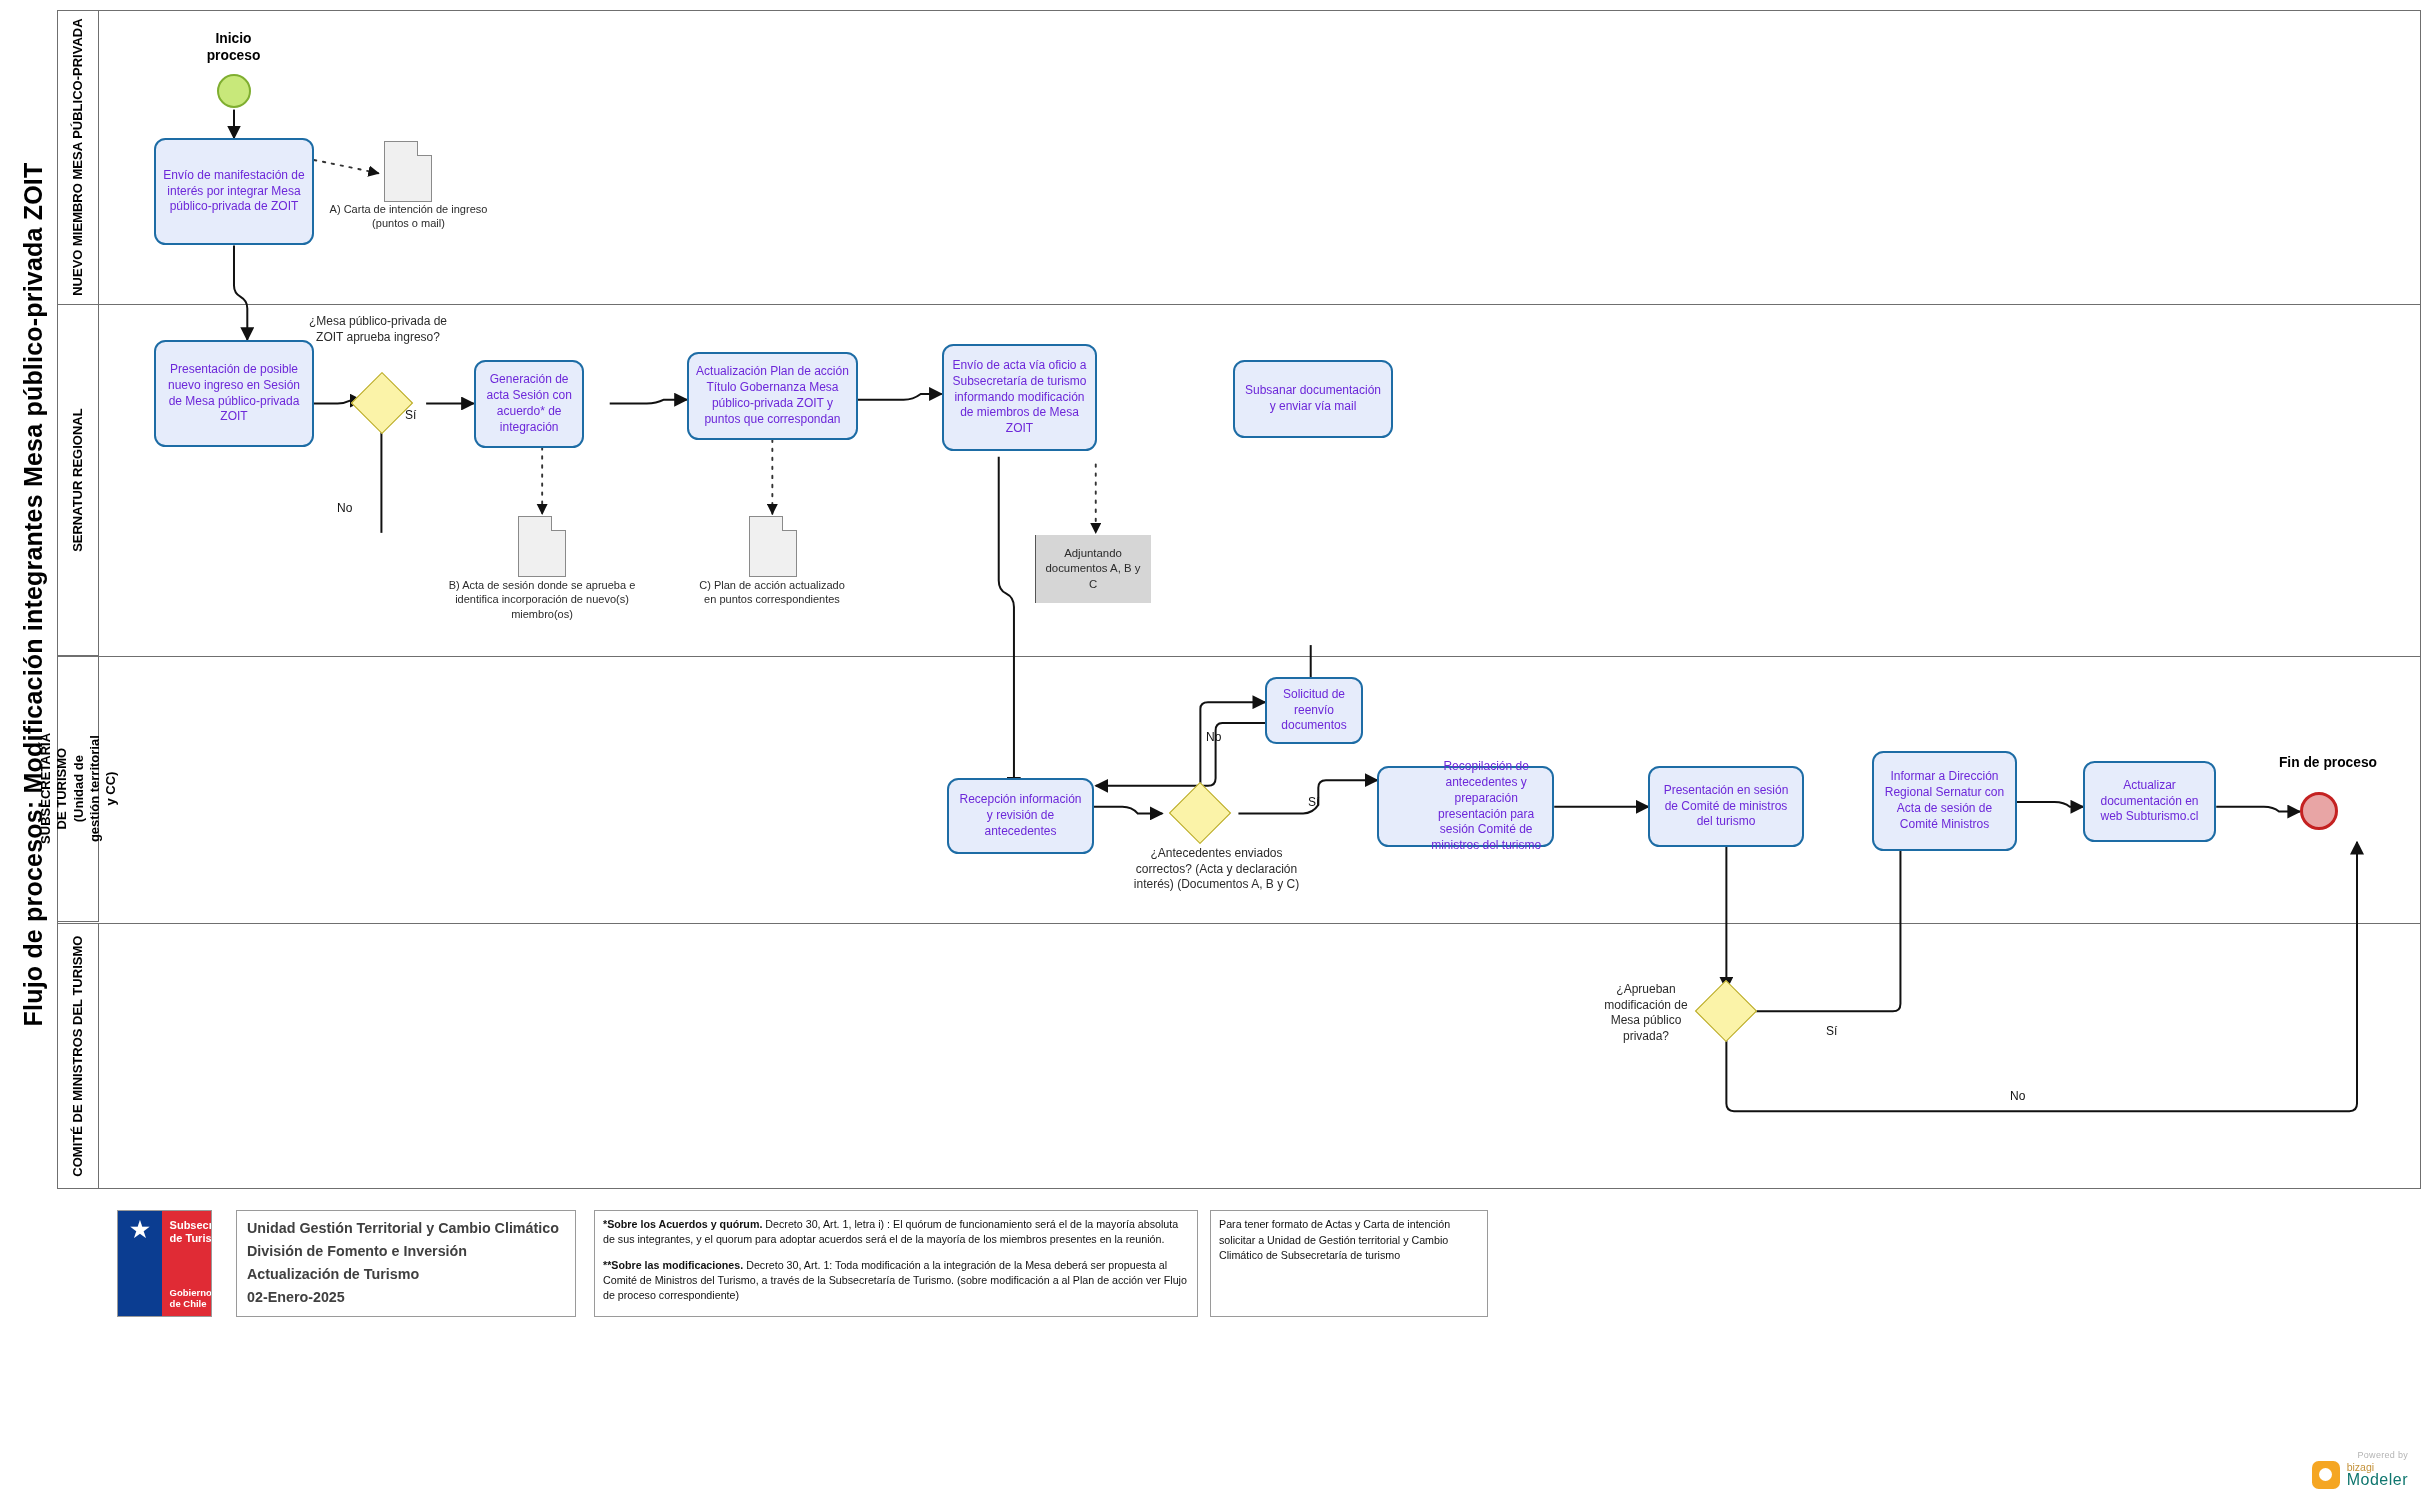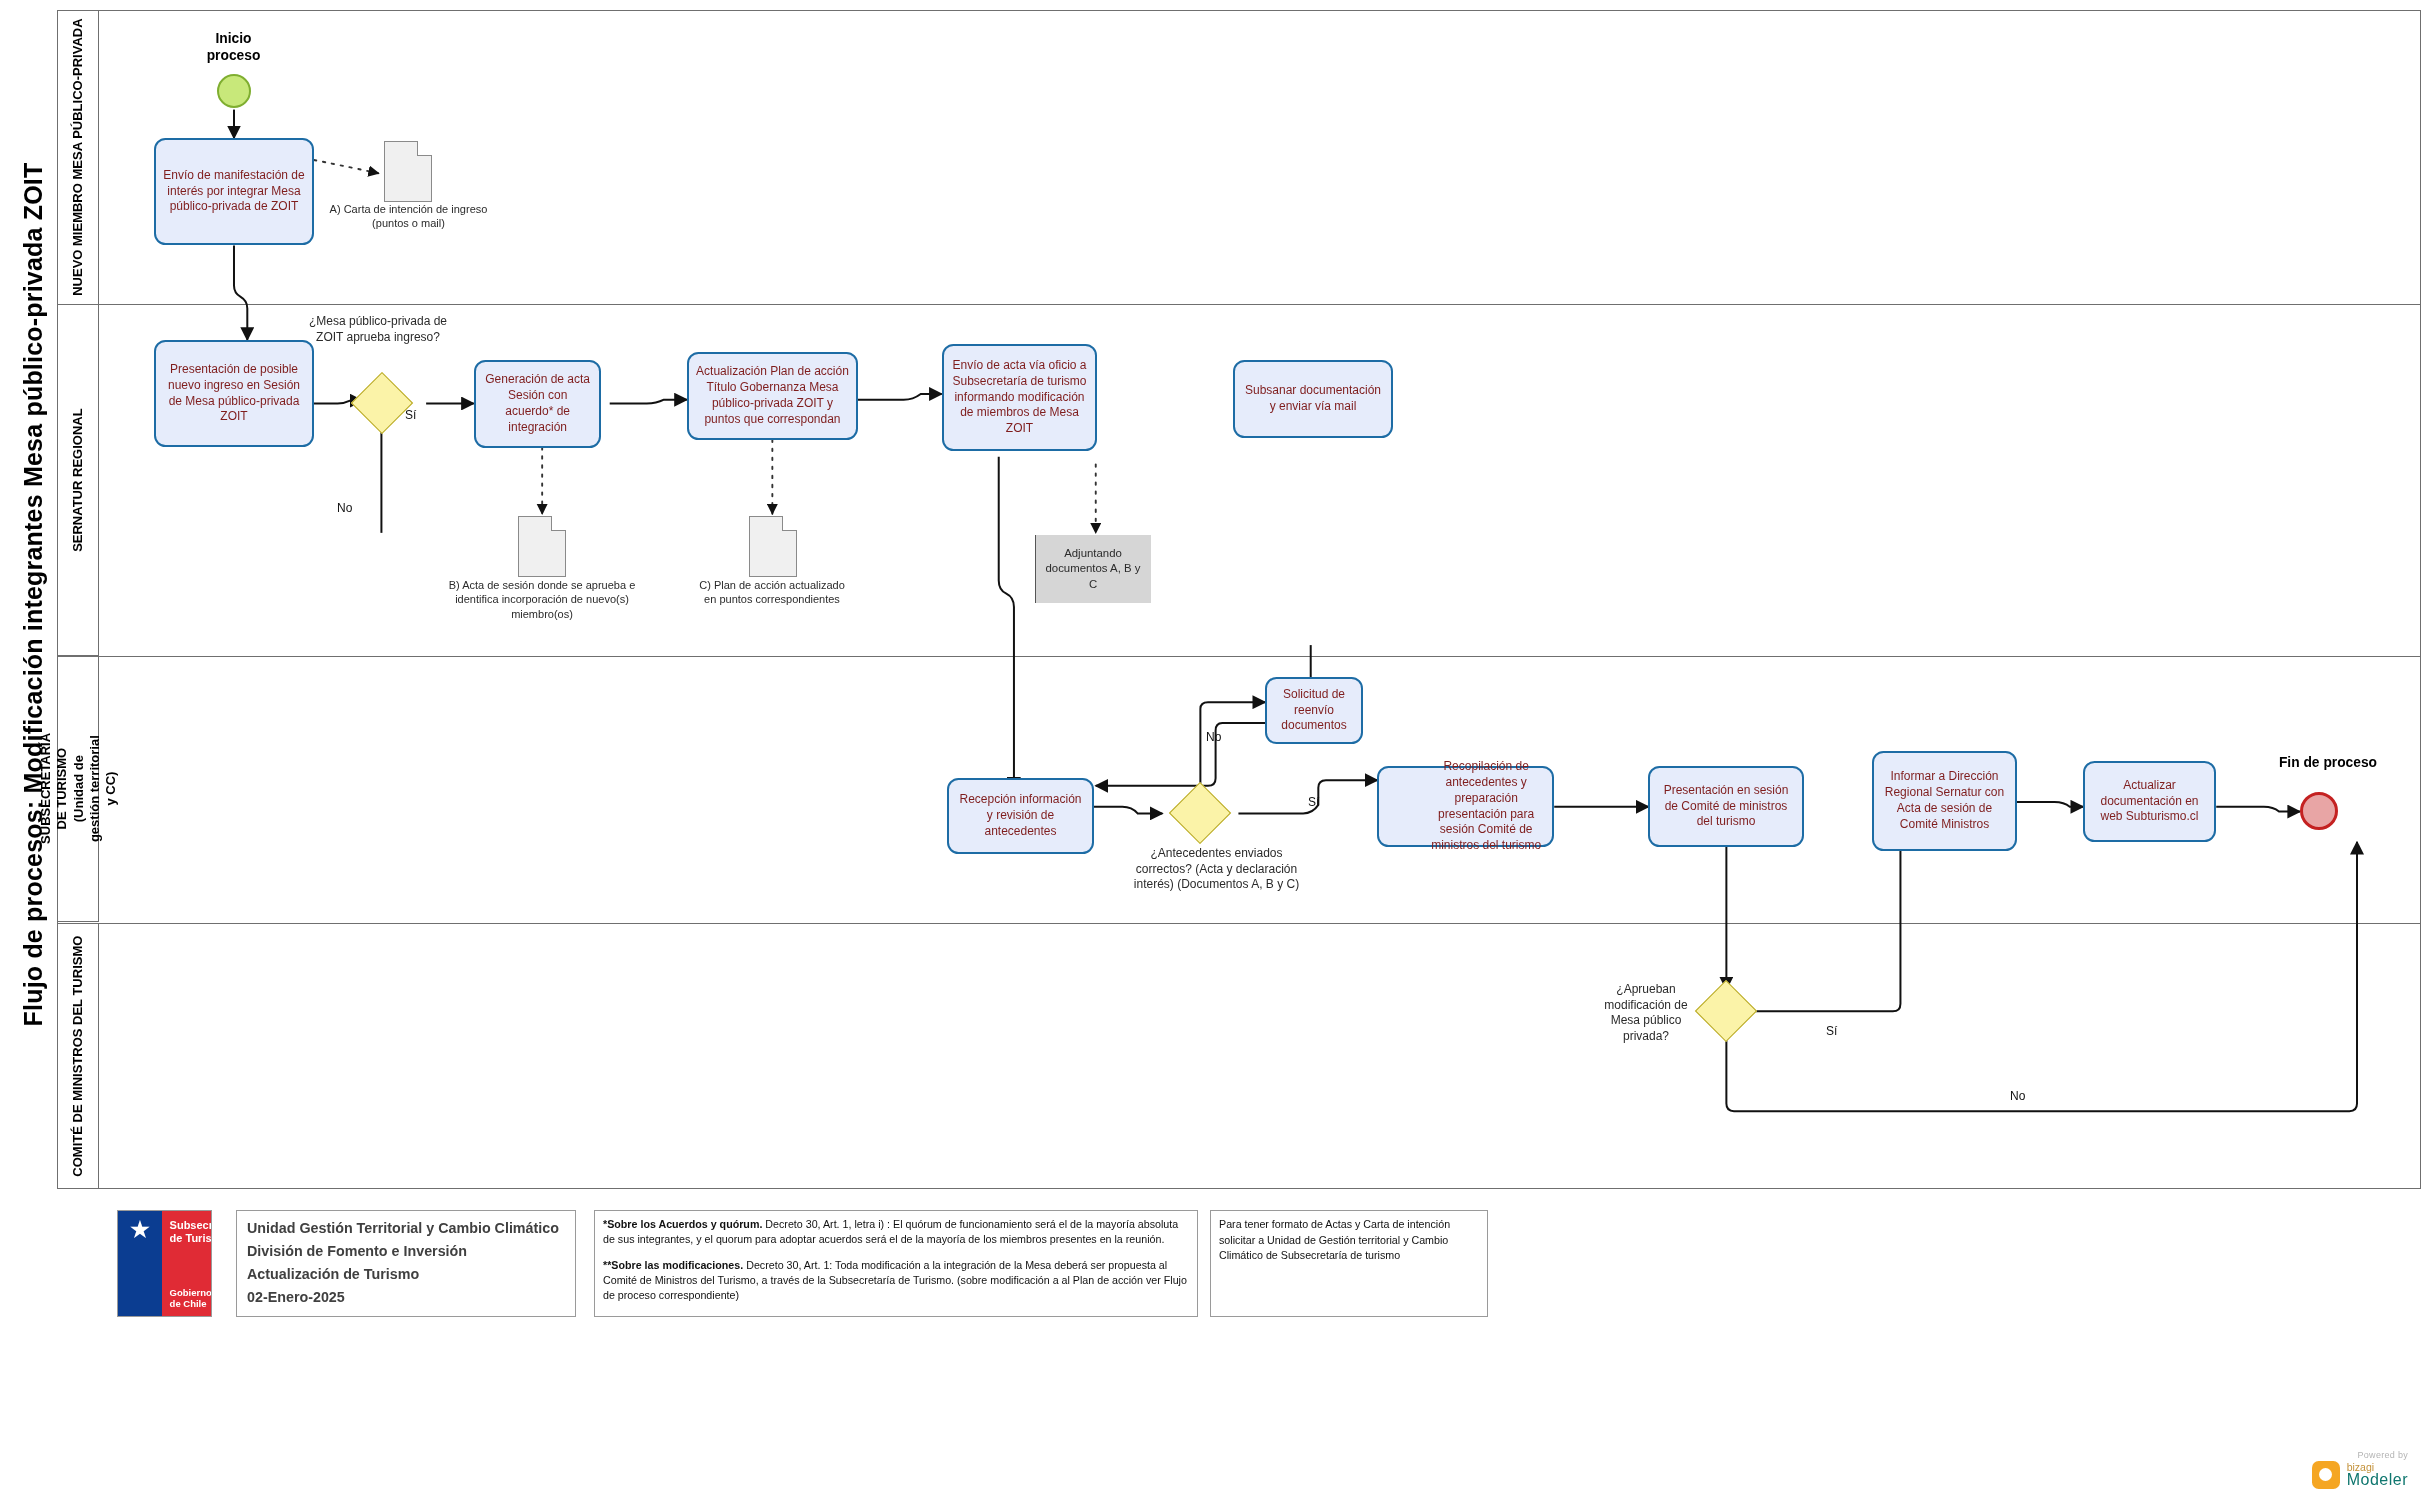--- a/index.html
+++ b/index.html
@@ -22,21 +22,21 @@
   }
   .lane-hdr span{transform:rotate(-90deg);white-space:nowrap;font-size:13px;font-weight:bold;color:#000;text-align:center;line-height:1.25;}
   .lane-hdr.two span{white-space:normal;width:257px;}
   .lane-sep{position:absolute;left:99px;height:0;border-top:1.4px solid #6f6f6f;width:2322px;}
 
   
   .task{
     position:absolute;box-sizing:border-box;
     background:#e6ecfb;border:2.3px solid #1d6ca5;border-radius:11.4px;
     display:flex;align-items:center;justify-content:center;text-align:center;
-    font-size:12px;line-height:1.33;color:#7f1d1d;padding:3.8px 6.7px;
+    font-size:12px;line-height:1.33;color:#6d28d9;padding:3.8px 6.7px;
   }
   
   .gw{position:absolute;width:44px;height:44px;background:#fbf3a8;border:1.9px solid #b5a620;transform:rotate(45deg);box-sizing:border-box;}
   
   .ev-start{position:absolute;width:34px;height:34px;border-radius:50%;background:#c8e87a;border:2.1px solid #7fae30;box-sizing:border-box;}
   .ev-end{position:absolute;width:38px;height:38px;border-radius:50%;background:#e8a5a5;border:3.8px solid #c42121;box-sizing:border-box;}
   .ev-label{position:absolute;font-size:13.8px;font-weight:bold;text-align:center;color:#000;line-height:1.25;}
 
   
   .doc{position:absolute;width:48px;height:61px;background:#f0f0f0;border:1.3px solid #8a8a8a;box-sizing:border-box;}
@@ -175,21 +175,21 @@
   </div>
   <div class="doc-label" style="left:323px;top:202px;width:171px;">A) Carta de intención de ingreso (puntos o mail)</div>
 
   <div class="task" style="left:154px;top:340px;width:160px;height:107px;">Presentación de posible nuevo ingreso en Sesión de Mesa público-privada ZOIT</div>
 
   <div class="gw-lbl" style="left:297px;top:314px;width:162px;">¿Mesa público-privada de ZOIT aprueba ingreso?</div>
   <div class="gw" style="left:360px;top:381px;"></div>
   <div class="flow-lbl" style="left:405px;top:408px;">Sí</div>
   <div class="flow-lbl" style="left:337px;top:501px;">No</div>
 
-  <div class="task" style="left:474px;top:360px;width:127px;height:88px;padding-left:7px;">Generación de acta Sesión con acuerdo* de integración</div>
+  <div class="task" style="left:474px;top:360px;width:110px;height:88px;padding-left:7px;">Generación de acta Sesión con acuerdo* de integración</div>
 
   <div class="task" style="left:687px;top:352px;width:171px;height:88px;">Actualización Plan de acción Título Gobernanza Mesa público-privada ZOIT y puntos que correspondan</div>
 
   <div class="task" style="left:942px;top:344px;width:155px;height:107px;">Envío de acta vía oficio a Subsecretaría de turismo informando modificación de miembros de Mesa ZOIT</div>
 
   <div class="task" style="left:1233px;top:360px;width:160px;height:78px;">Subsanar documentación y enviar vía mail</div>
 
   <div class="doc" style="left:518px;top:516px;">
     <div class="fold"></div>
   </div>

